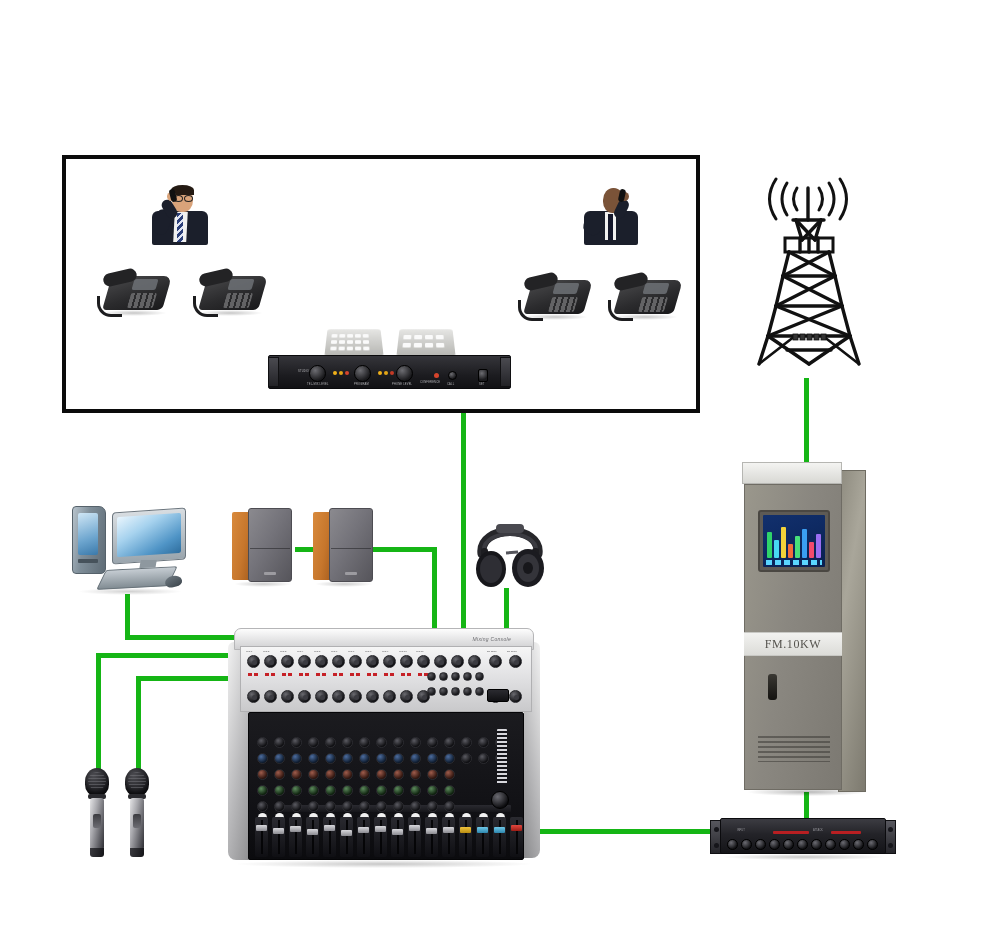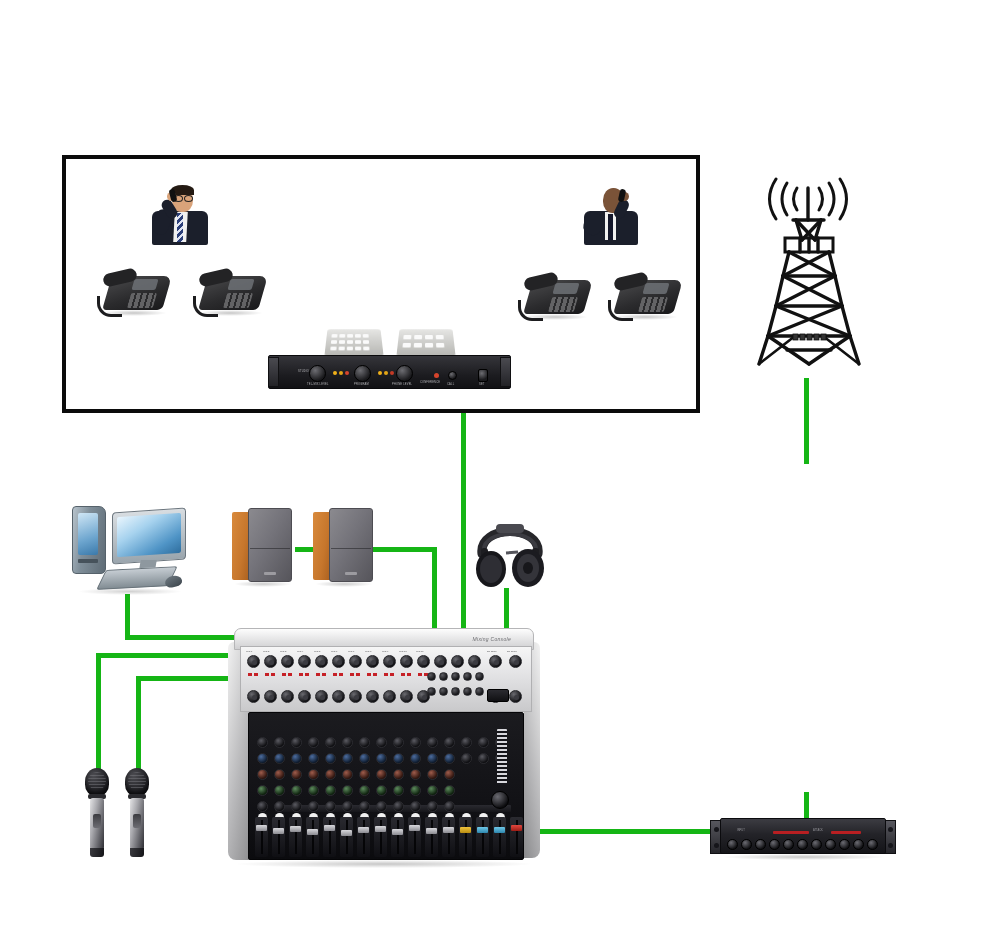--- a/index.html
+++ b/index.html
@@ -403,20 +403,45 @@
       <g fill="#333" stroke="#111" stroke-width="0.8">
         <rect x="48" y="162" width="5" height="6"></rect>
           <rect x="55" y="162" width="5" height="6"></rect>
         <rect x="62" y="162" width="5" height="6"></rect>
           <rect x="69" y="162" width="5" height="6"></rect>
         <rect x="76" y="162" width="5" height="6"></rect>
       </g>
     </svg>
   </div>
 
+  <div id="fm-cabinet">
+    <div class="shadow"></div>
+    <div class="side"></div>
+    <div class="top"></div>
+    <div class="front"></div>
+    <div class="bezel">
+      <div class="screen">
+        <div class="bar" style="left:4px;width:5px;height:26px;background:#2fd36a;"></div>
+        <div class="bar" style="left:11px;width:5px;height:18px;background:#47d8f2;"></div>
+        <div class="bar" style="left:18px;width:5px;height:31px;background:#f2d23a;"></div>
+        <div class="bar" style="left:25px;width:5px;height:14px;background:#f26d3a;"></div>
+        <div class="bar" style="left:32px;width:5px;height:22px;background:#48e07a;"></div>
+        <div class="bar" style="left:39px;width:5px;height:29px;background:#3a9ef2;"></div>
+        <div class="bar" style="left:46px;width:5px;height:16px;background:#f24a6d;"></div>
+        <div class="bar" style="left:53px;width:5px;height:24px;background:#9a6df2;"></div>
+        <div style="position:absolute;left:3px;bottom:2px;width:56px;height:5px;
+             background:repeating-linear-gradient(to right,#5ad6ff 0 6px,rgba(0,0,0,0) 6px 9px);"></div>
+      </div>
+    </div>
+    <div class="namebar">
+      <span class="nametext">FM.10KW</span>
+    </div>
+    <div class="lock"></div>
+    <div class="vent"></div>
+  </div>
 
   <div id="pc">
     <div class="shadow"></div>
     <div class="tower">
       <div class="pane"></div>
         <div class="drv"></div>
     </div>
     <div class="mon">
         <div class="glass"></div>
       </div>

